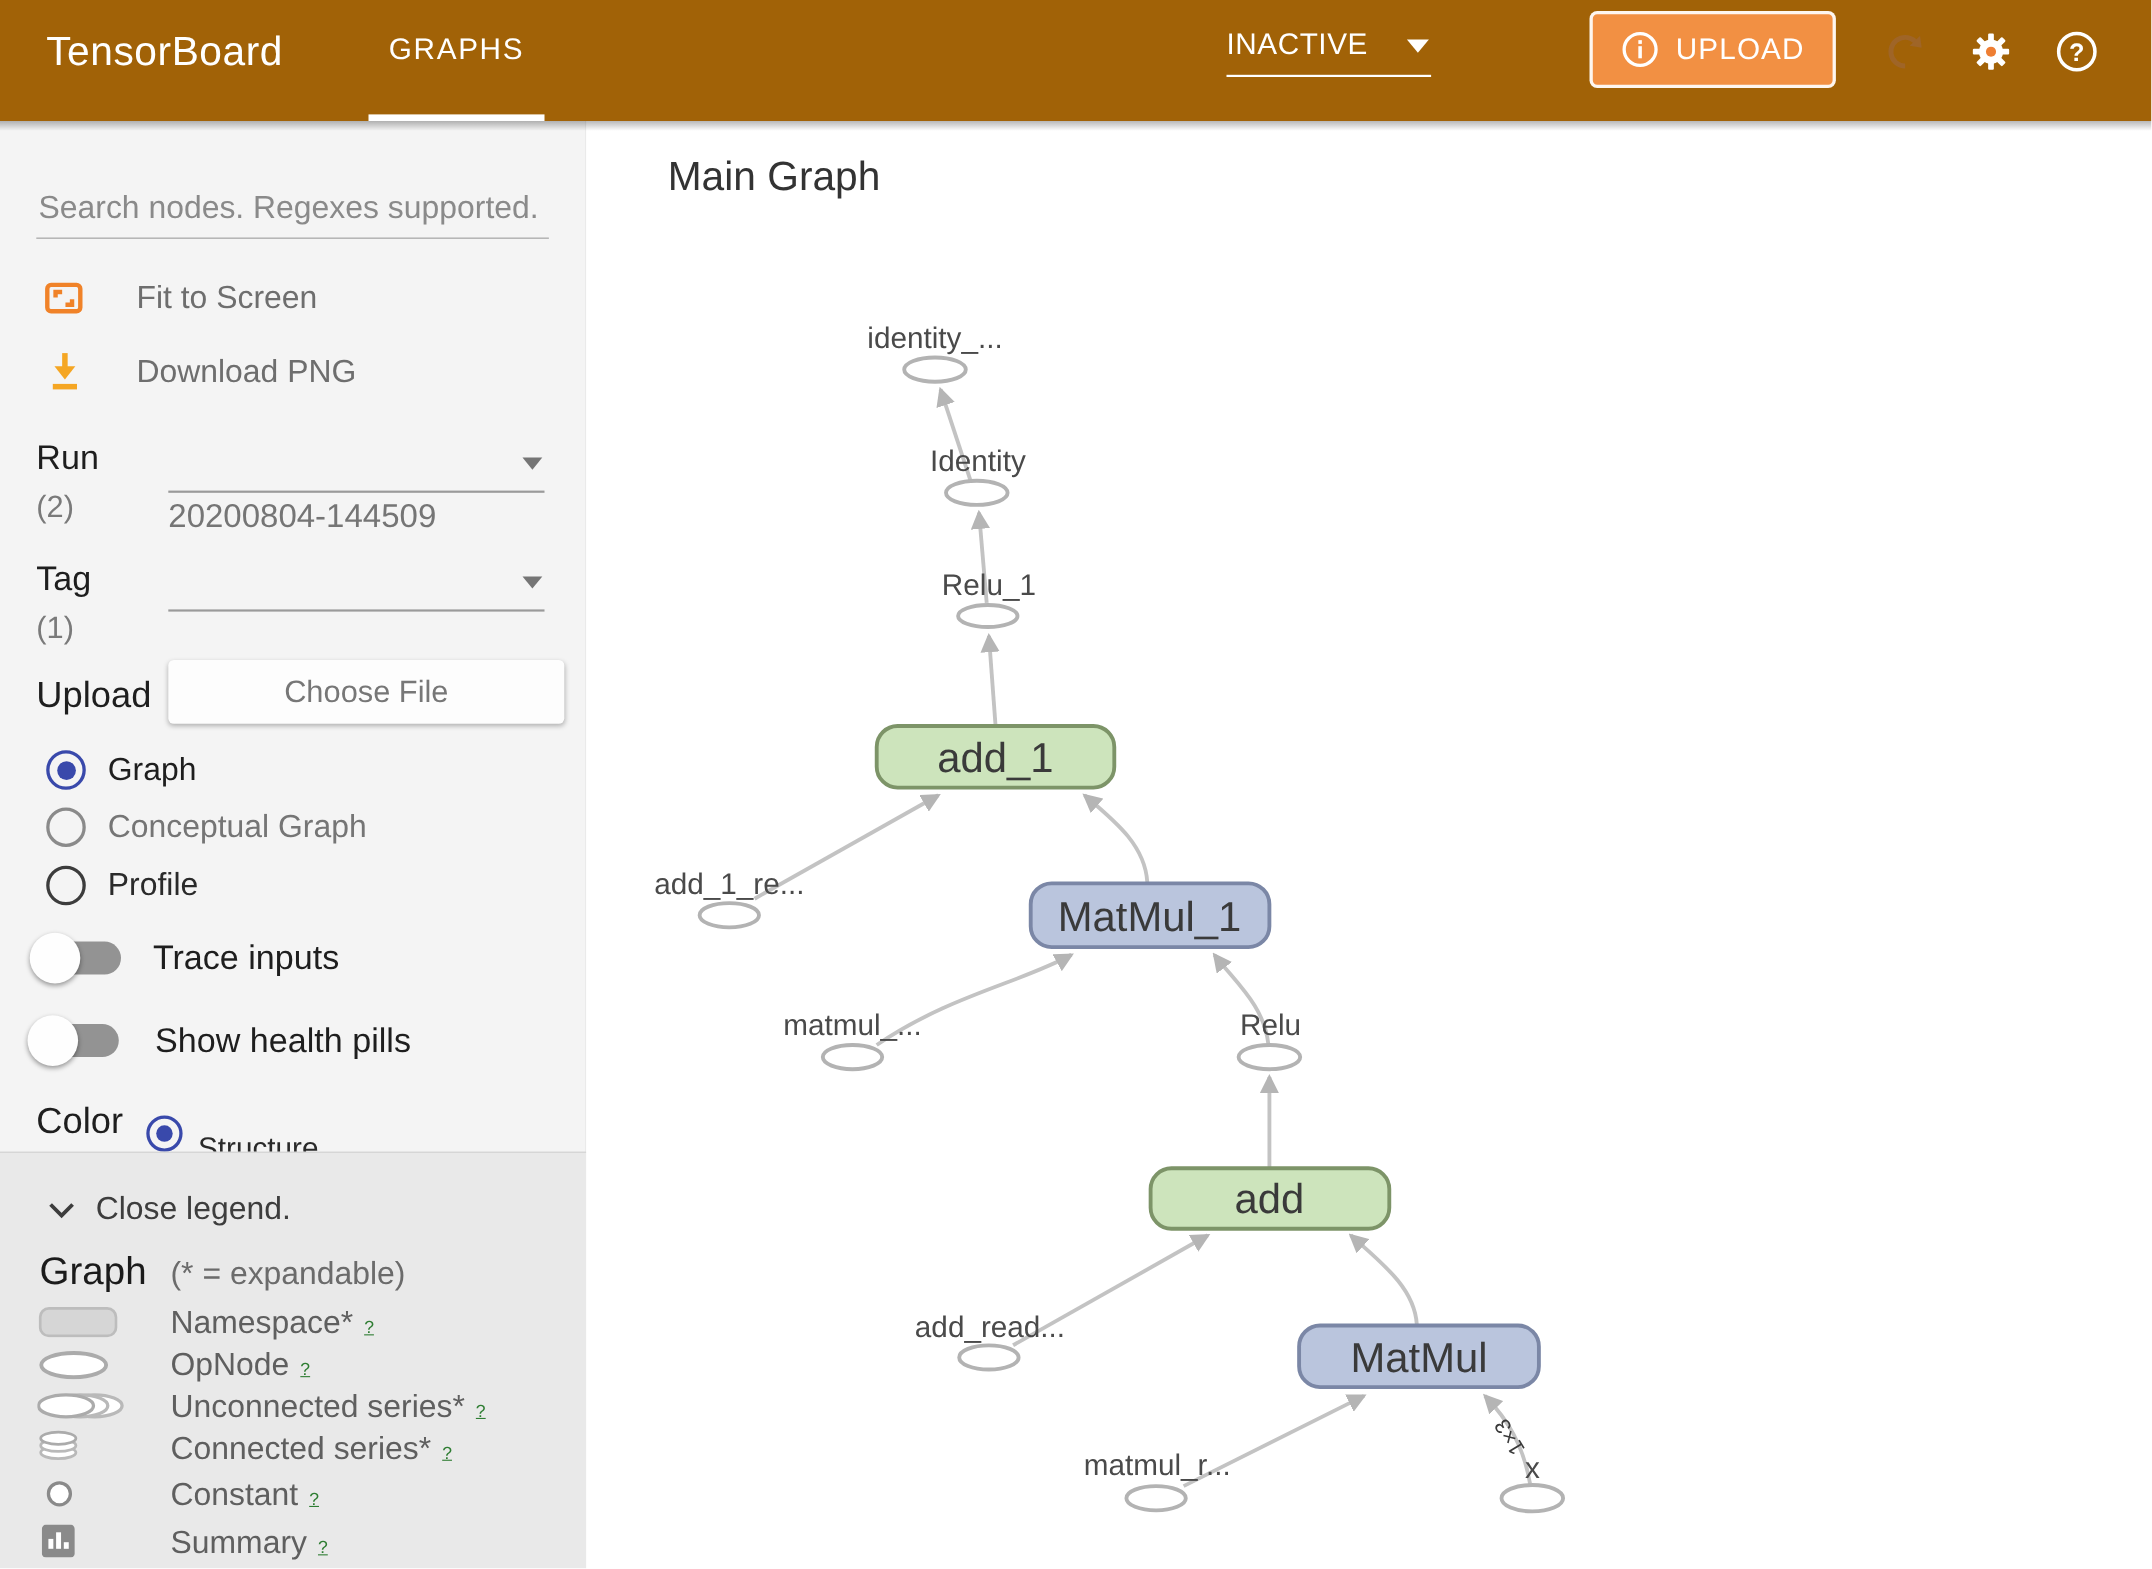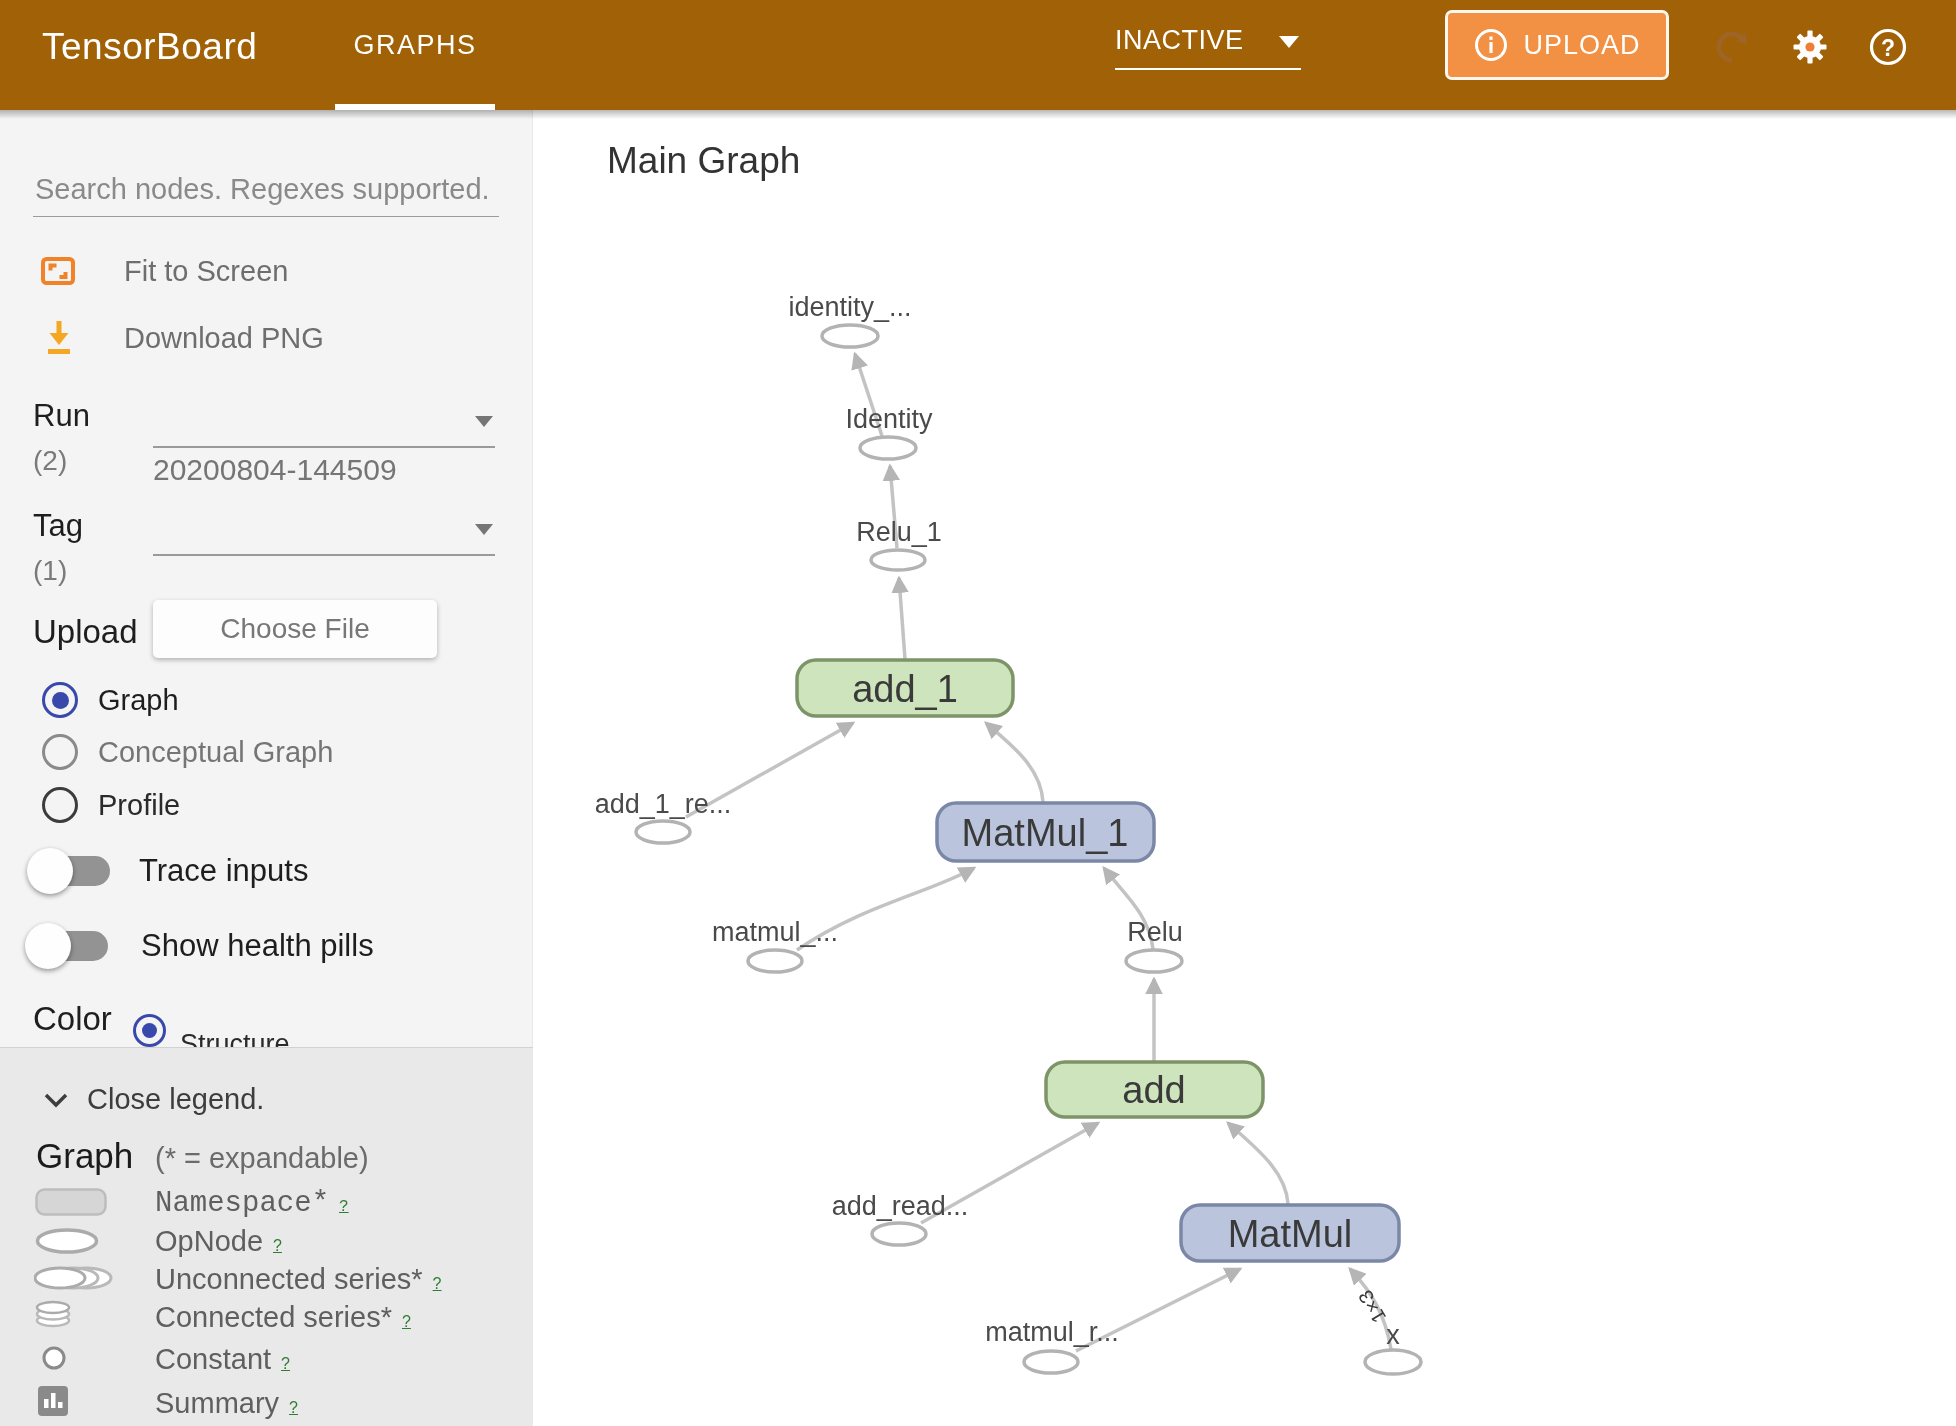--- a/index.html
+++ b/index.html
@@ -32,21 +32,21 @@
        font-family:inherit;text-overflow:ellipsis;}
   .search::placeholder{color:#8a8a8a;opacity:1;}
   .srow{position:absolute;display:flex;align-items:center;}
   .s-grey{color:#6e6e6e;font-size:29px;}
   .s-dark{color:#1e1e1e;font-size:31px;}
   .count{color:#7a7a7a;font-size:28px;}
   .dd{position:absolute;left:153px;width:342px;border-bottom:2px solid #9a9a9a;height:44px;}
   .dd .val{font-size:30px;color:#757575;line-height:40px;margin-top:48px;}
   .dd .caret{position:absolute;right:2px;top:14px;width:0;height:0;border-left:9px solid transparent;
        border-right:9px solid transparent;border-top:11px solid #757575;}
-  .choose-btn{position:absolute;left:153px;top:490px;width:284px;height:58px;background:#fdfdfd;
+  .choose-btn{position:absolute;left:153px;top:490px;width:360px;height:58px;background:#fdfdfd;
        border:none;border-radius:5px;box-shadow:0 2px 5px rgba(0,0,0,0.28);font-size:28px;color:#777;
        font-family:inherit;}
   .radio{border-radius:50%;box-sizing:border-box;background:#f4f4f4;display:flex;
        align-items:center;justify-content:center;}
   .radio .dot{border-radius:50%;background:#3949ab;}
   .toggle{position:relative;width:92px;height:48px;}
   .toggle .track{position:absolute;left:10px;top:9px;width:75px;height:30px;border-radius:16px;background:#939393;}
   .toggle .knob{position:absolute;left:2px;top:1px;width:46px;height:46px;border-radius:50%;background:#fefefe;
        box-shadow:0 2px 5px rgba(0,0,0,0.4);}
   .legend{position:absolute;left:0;top:937px;width:533px;height:379px;background:#e9e9e9;
@@ -202,21 +202,21 @@
         </svg>
         <span style="font-size:29px;color:#3d3d3d;">Close legend.</span>
       </div>
 
       <div style="position:absolute;left:36px;top:88px;font-size:35px;color:#1b1b1b;">Graph</div>
       <div style="position:absolute;left:155px;top:94px;font-size:29px;color:#6b6b6b;">(* = expandable)</div>
 
       <svg class="lg-icon" style="left:35px;top:140px;" width="72" height="28" viewBox="0 0 72 28">
         <rect x="1.5" y="1.5" width="69" height="25" rx="8" fill="#d6d6d6" stroke="#bdbdbd" stroke-width="2.5"></rect>
       </svg>
-      <div style="position:absolute;left:155px;top:139px;font-family:Liberation Mono, monospace;">
+      <div style="position:absolute;left:155px;top:139px;">
         <span class="lg-label">Namespace*</span><span class="lg-help">?</span>
       </div>
 
       <svg class="lg-icon" style="left:35px;top:180px;" width="64" height="26" viewBox="0 0 64 26">
         <ellipse cx="32" cy="13" rx="29.5" ry="11" fill="#fff" stroke="#ababab" stroke-width="3.5"></ellipse>
       </svg>
       <div style="position:absolute;left:155px;top:177px;">
         <span class="lg-label">OpNode</span><span class="lg-help">?</span>
       </div>
 

